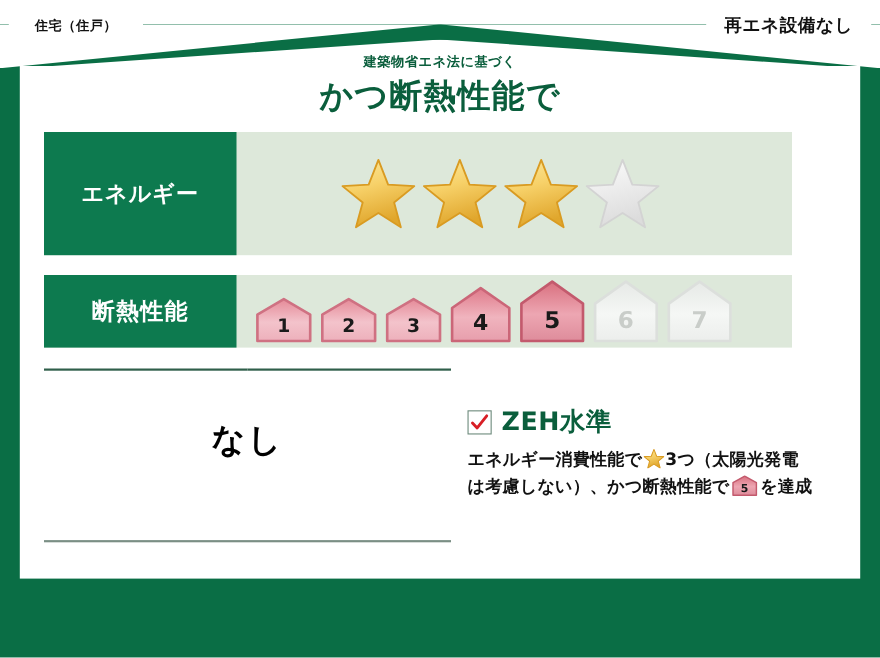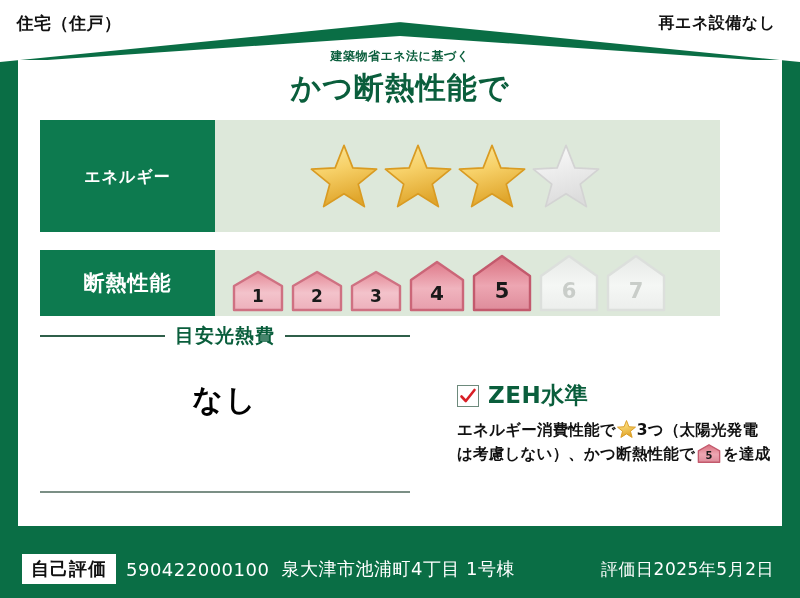--- a/index.html
+++ b/index.html
@@ -43,21 +43,21 @@
   
   .tag{
     position:absolute;
     background:#ffffff;
     color:#111111;
     font-weight:bold;
     display:flex;align-items:center;justify-content:center;
     letter-spacing:0.5px;
     z-index:6;
   }
-  .tag-left{ left:8px; top:8px; width:122px; height:30px; font-size:17px; }
+  .tag-left{ left:8px; top:8px; width:122px; height:30px; font-size:12px; }
   .tag-right{ right:8px; top:8px; width:150px; height:30px; font-size:16px; }
 
   
   .title-wrap{
     position:absolute;left:0;top:46px;width:800px;text-align:center;z-index:5;
   }
   .title-sub{
     color:#0a5e3c;font-weight:bold;font-size:12px;line-height:20px;
     letter-spacing:0.5px;
   }
@@ -76,21 +76,21 @@
   .row-energy{ top:120px; height:112px; }
   .row-insul{ top:250px; height:66px; }
 
   .row-label{
     width:175px;
     background:#0d7a4f;
     color:#ffffff;
     font-weight:bold;
     display:flex;flex-direction:column;
     align-items:center;justify-content:center;
-    font-size:16px;line-height:27px;
+    font-size:20px;line-height:27px;
     letter-spacing:1px;
     box-sizing:border-box;
   }
   .row-label.small{ font-size:21px; }
   .row-value{
     flex:1;
     display:flex;align-items:center;
     box-sizing:border-box;
   }
   .stars{
@@ -120,21 +120,21 @@
     text-align:center;color:#000000;
     font-size:30px;font-weight:bold;letter-spacing:2px;z-index:4;
   }
   .util-rule{
     position:absolute;left:40px;top:491px;width:370px;height:2px;
     background:#7b8f85;z-index:4;
   }
 
   
   .zeh{
-    position:absolute;left:425px;top:380px;width:330px;z-index:4;margin-left:32px;
+    position:absolute;left:425px;top:368px;width:330px;z-index:4;
   }
   .zeh-head{ display:flex;align-items:center;gap:9px; }
   .zeh-check{
     width:22px;height:22px;border:1.6px solid #6d8a7c;background:#ffffff;
     display:flex;align-items:center;justify-content:center;box-sizing:border-box;
   }
   .zeh-title{
     color:#0a5e3c;font-weight:bold;font-size:23px;letter-spacing:0.5px;
   }
   .zeh-desc{
@@ -330,21 +330,20 @@
           <path d="M3 56 L3 22 L31 2 L59 22 L59 56 Z" fill="url(#hg7)" stroke="#dcdfdc" stroke-width="2.4" stroke-linejoin="round"></path>
           <text x="31" y="44" text-anchor="middle" font-size="21" font-weight="bold" fill="#c9cdc9" font-family="DejaVu Sans, sans-serif">7</text>
         </svg>
 
       </div>
     </div>
   </div>
 
   <div class="util-head">
     <div class="util-line"></div>
-    <div class="util-head-text">目安光熱費</div>
     <div class="util-line"></div>
   </div>
   <div class="util-value">なし</div>
   <div class="util-rule"></div>
 
   <div class="zeh">
     <div class="zeh-head">
       <span class="zeh-check">
         <svg width="18" height="18" viewBox="0 0 18 18">
           <path d="M2.5 9.5 L6.8 14 L15.5 3" fill="none" stroke="#d81f26" stroke-width="2.6" stroke-linecap="round" stroke-linejoin="round"></path>
@@ -370,20 +369,14 @@
               <stop offset="55%" stop-color="#eda6b2"></stop>
           <stop offset="100%" stop-color="#de8c9b"></stop>
             </linearGradient>
           </defs>
         <path d="M3 48 L3 18 L31 2 L59 18 L59 48 Z" fill="url(#hi5)" stroke="#c35a6d" stroke-width="3.5" stroke-linejoin="round"></path>
         <text x="31" y="40" text-anchor="middle" font-size="26" font-weight="bold" fill="#1a1a1a" font-family="DejaVu Sans, sans-serif">5</text>
       </svg><span>を達成</span>
     </div>
   </div>
 
-  <div class="footer">
-    <span class="self-badge">自己評価</span>
-    <span class="footer-id">590422000100</span>
-    <span class="footer-addr">泉大津市池浦町4丁目 1号棟</span>
-    <span class="footer-date">評価日2025年5月2日</span>
-  </div>
 
 </div>
 
 </body></html>

